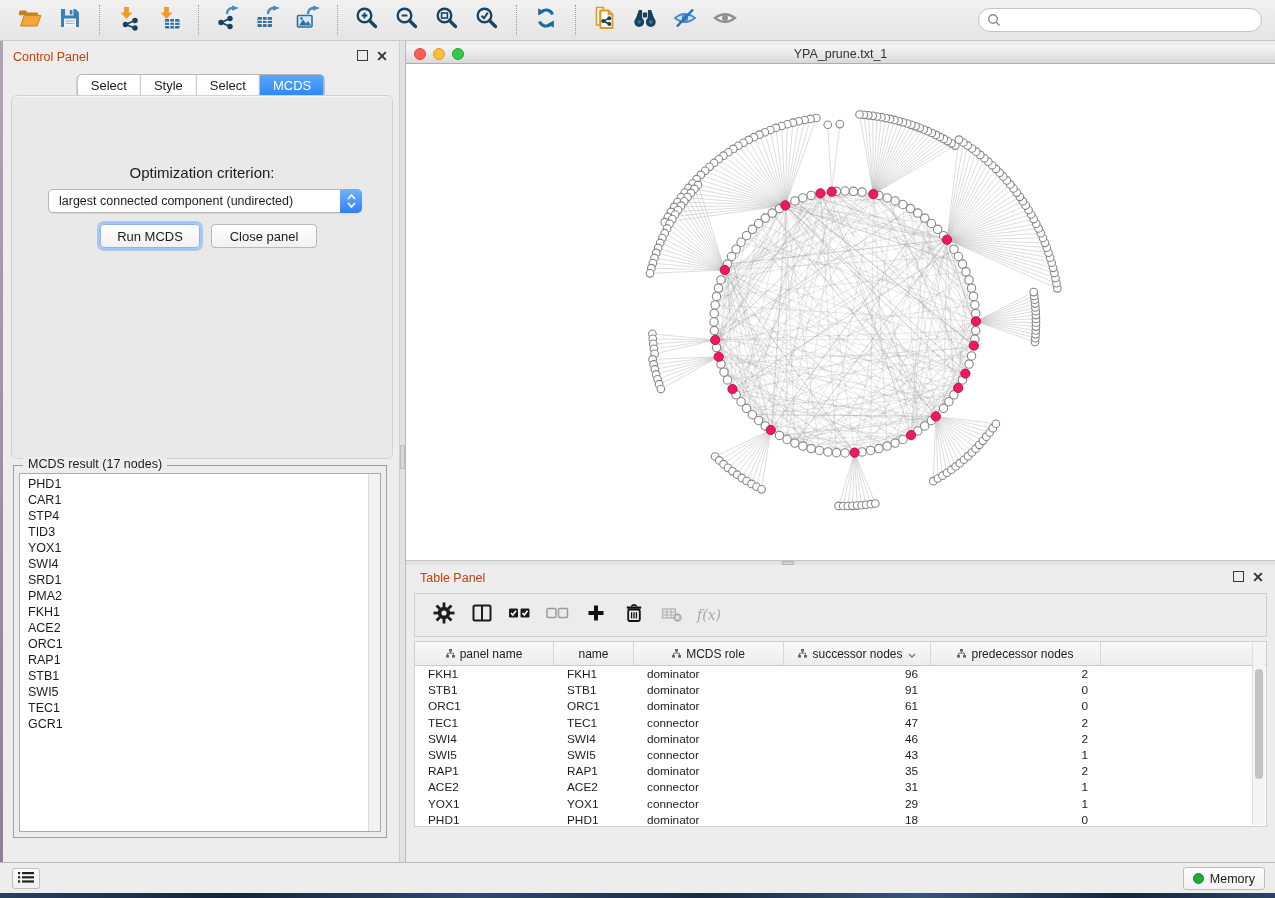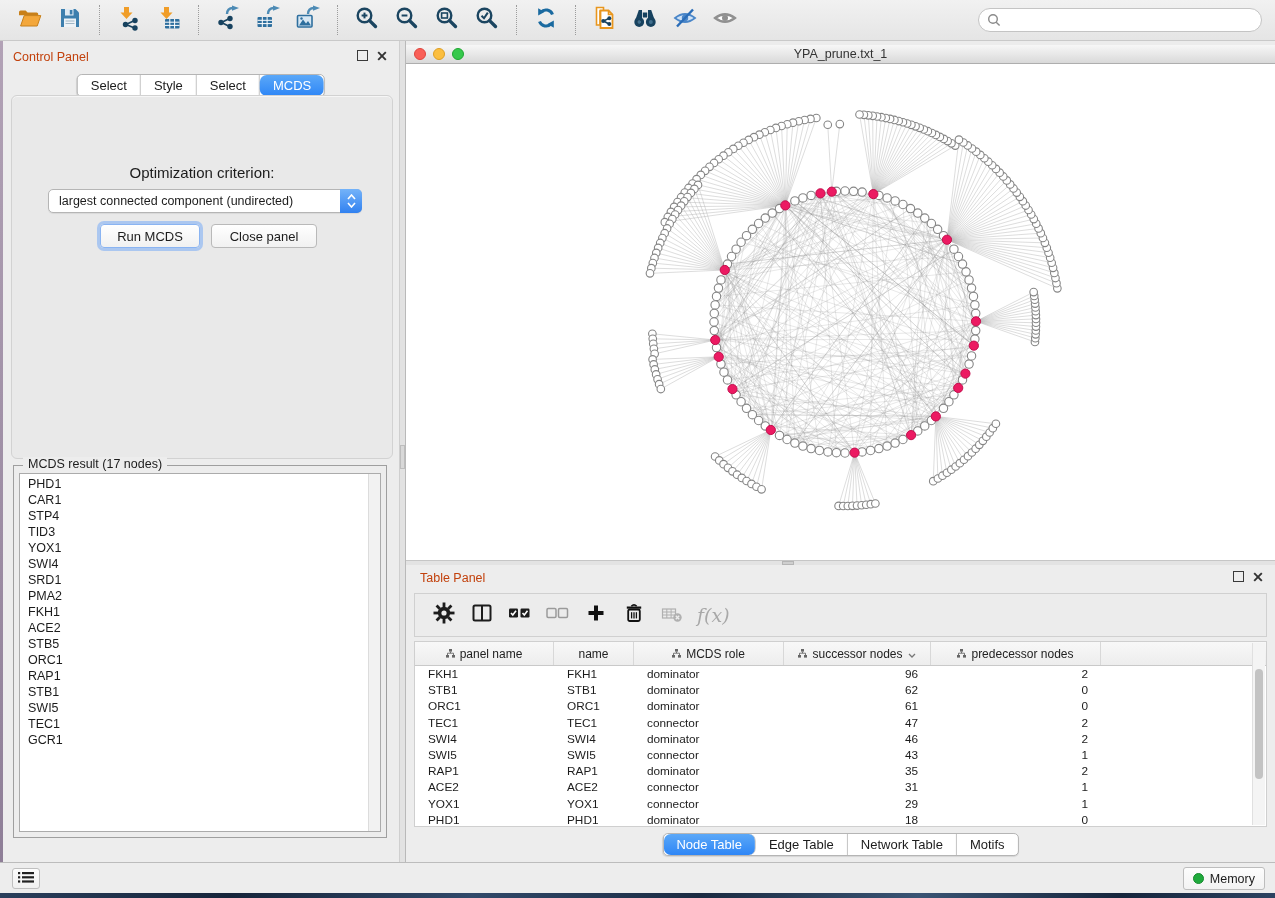--- a/index.html
+++ b/index.html
@@ -22,21 +22,21 @@
   
   #control-panel{left:3px;top:41px;width:396px;height:821px;background:#ededed;}
   .panel-title{font-size:12.5px;color:#c2410c;}
   .win-icons{position:absolute;display:flex;gap:9px;align-items:center;}
   .float-box{width:9px;height:9px;border:1.5px solid #3a3a3a;display:inline-block;}
   
   .segs{display:flex;background:#fff;border:1px solid #b5b5b5;border-radius:5px;overflow:hidden;
         box-shadow:0 1px 1px rgba(0,0,0,.10);}
   .seg{padding:2px 13px;font-size:13px;line-height:17px;color:#1c1c1c;border-right:1px solid #c3c3c3;white-space:nowrap;}
   .seg:last-child{border-right:none;}
-  .seg.sel{background:linear-gradient(#5ba8f8,#2e86f6);color:#fff;border-radius:7px;}
+  .seg.sel{background:linear-gradient(#5ba8f8,#2e86f6);color:#fff;}
   #cp-tabs{position:absolute;left:50%;transform:translateX(-50%);top:33px;}
   #cp-inner{position:absolute;left:8px;top:54px;width:380px;height:362px;background:#e9e9e9;
             border:1px solid #d2d2d2;border-radius:6px;box-shadow:inset 0 1px 0 #f6f6f6;}
   #opt-label{position:absolute;left:0;right:0;top:68px;text-align:center;font-size:15px;}
   .select{position:absolute;left:36px;top:93px;width:314px;height:24px;background:#fff;border:1px solid #b5b5b5;
           border-radius:5px;box-sizing:border-box;box-shadow:0 1px 1px rgba(0,0,0,.07);}
   .select .val{position:absolute;left:10px;top:0;line-height:22px;font-size:12.5px;white-space:nowrap;}
   .select .stepper{position:absolute;right:-1px;top:-1px;width:22px;height:24px;border-radius:0 5px 5px 0;
           background:linear-gradient(#74b3f9,#3181f0);display:flex;flex-direction:column;align-items:center;justify-content:center;gap:2px;}
   .btn{position:absolute;height:24px;background:linear-gradient(#ffffff,#f1f1f1);border:1px solid #b9b9b9;
@@ -65,21 +65,21 @@
   .ringnode,.leafnode{fill:#fff;stroke:#868686;stroke-width:1.1;}
   .hubnode{fill:#ec1a62;stroke:#c40f4e;stroke-width:1;}
   
   #h-divider{left:406px;top:560px;width:869px;height:5px;background:#e3e3e3;border-top:1px solid #c6c6c6;box-sizing:border-box;}
   #h-handle{position:absolute;left:376px;top:0px;width:12px;height:4px;background:#cfcfcf;border:1px solid #b5b5b5;box-sizing:border-box;}
   
   #table-panel{left:406px;top:565px;width:869px;height:295px;background:#ededed;}
   #tp-toolbar{position:absolute;left:8px;top:28px;width:853px;height:44px;background:#ececec;border:1px solid #d0d0d0;
       display:flex;align-items:center;box-sizing:border-box;padding-left:14px;}
   .tpbtn{width:30px;height:30px;display:flex;align-items:center;justify-content:center;margin-right:8px;}
-  #fx-label{font-family:"DejaVu Serif",serif;font-style:italic;font-size:19px;color:#a8a8a8;margin-left:2px;}
+  #fx-label{font-family:"DejaVu Serif",serif;font-style:italic;font-size:14px;color:#a8a8a8;margin-left:2px;}
   #datatable{position:absolute;left:8px;top:76px;width:853px;height:186px;background:#fff;border:1px solid #cfcfcf;box-sizing:border-box;overflow:hidden;}
   #thead{display:flex;height:23px;background:linear-gradient(#f8f8f8,#ededed);border-bottom:1px solid #c9c9c9;}
   .th{display:flex;align-items:center;justify-content:center;gap:5px;font-size:12px;color:#222;
       border-right:1px solid #d8d8d8;box-sizing:border-box;height:100%;}
   .trow{display:flex;height:16.2px;align-items:center;}
   .td{font-size:11.8px;box-sizing:border-box;padding-left:13px;white-space:nowrap;overflow:hidden;}
   .td.num{text-align:right;padding-left:0;padding-right:13px;}
   #tbl-scroll{position:absolute;right:1px;top:1px;width:12px;bottom:1px;background:#f4f4f4;border-left:1px solid #e0e0e0;}
   #tbl-thumb{position:absolute;left:1.5px;top:26px;width:8px;height:110px;background:#c3c3c3;border-radius:4px;}
   #tp-tabs{position:absolute;left:50%;transform:translateX(-50%);top:268px;}
@@ -290,21 +290,20 @@
           <div class="mitem">PHD1</div>
           <div class="mitem">CAR1</div>
           <div class="mitem">STP4</div>
           <div class="mitem">TID3</div>
           <div class="mitem">YOX1</div>
           <div class="mitem">SWI4</div>
           <div class="mitem">SRD1</div>
           <div class="mitem">PMA2</div>
           <div class="mitem">FKH1</div>
           <div class="mitem">ACE2</div>
-          <div class="mitem">STB5</div>
           <div class="mitem">ORC1</div>
           <div class="mitem">RAP1</div>
           <div class="mitem">STB1</div>
           <div class="mitem">SWI5</div>
           <div class="mitem">TEC1</div>
           <div class="mitem">GCR1</div>
         </div>
       <div id="mcds-scroll"></div>
     </div>
   </div>
@@ -1234,21 +1233,21 @@
           <div class="td" style="width: 139px;">FKH1</div>
           <div class="td" style="width: 80px;">FKH1</div>
           <div class="td" style="width: 150px;">dominator</div>
           <div class="td num" style="width: 147px;">96</div>
           <div class="td num" style="width: 170px;">2</div>
         </div>
         <div class="trow">
           <div class="td" style="width: 139px;">STB1</div>
           <div class="td" style="width: 80px;">STB1</div>
           <div class="td" style="width: 150px;">dominator</div>
-          <div class="td num" style="width: 147px;">62</div>
+          <div class="td num" style="width: 147px;">91</div>
           <div class="td num" style="width: 170px;">0</div>
         </div>
         <div class="trow">
           <div class="td" style="width: 139px;">ORC1</div>
           <div class="td" style="width: 80px;">ORC1</div>
           <div class="td" style="width: 150px;">dominator</div>
           <div class="td num" style="width: 147px;">61</div>
           <div class="td num" style="width: 170px;">0</div>
         </div>
         <div class="trow">
@@ -1298,26 +1297,20 @@
           <div class="td" style="width: 80px;">PHD1</div>
           <div class="td" style="width: 150px;">dominator</div>
           <div class="td num" style="width: 147px;">18</div>
           <div class="td num" style="width: 170px;">0</div>
         </div>
       </div>
     <div id="tbl-scroll">
         <div id="tbl-thumb"></div>
       </div>
   </div>
-  <div id="tp-tabs" class="segs">
-      <div class="seg sel">Node Table</div>
-      <div class="seg">Edge Table</div>
-      <div class="seg">Network Table</div>
-      <div class="seg">Motifs</div>
-    </div>
 </div>
 
 <div id="statusbar" class="abs">
   <div id="list-btn">
     <span><svg width="16" height="13" viewBox="0 0 16 13">
           <rect x="0" y="1" width="2.2" height="2.2" fill="#222"></rect>
           <rect x="4" y="1" width="12" height="2.2" fill="#222"></rect>
           <rect x="0" y="5.2" width="2.2" height="2.2" fill="#222"></rect>
           <rect x="4" y="5.2" width="12" height="2.2" fill="#222"></rect>
           <rect x="0" y="9.4" width="2.2" height="2.2" fill="#222"></rect>

